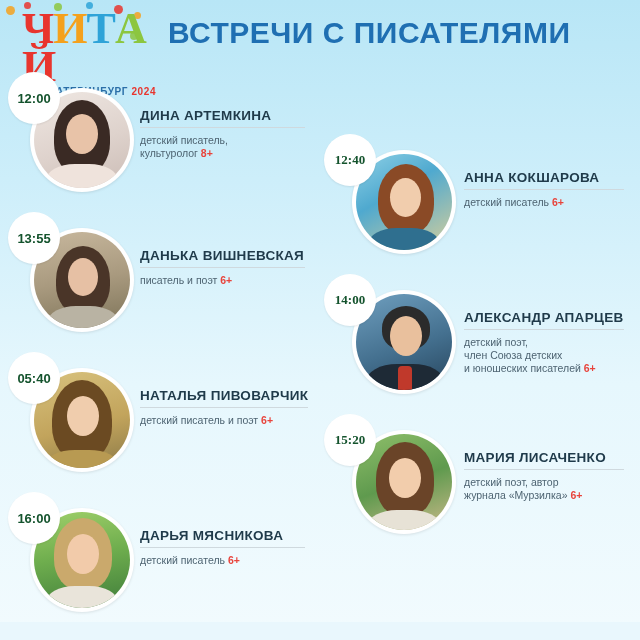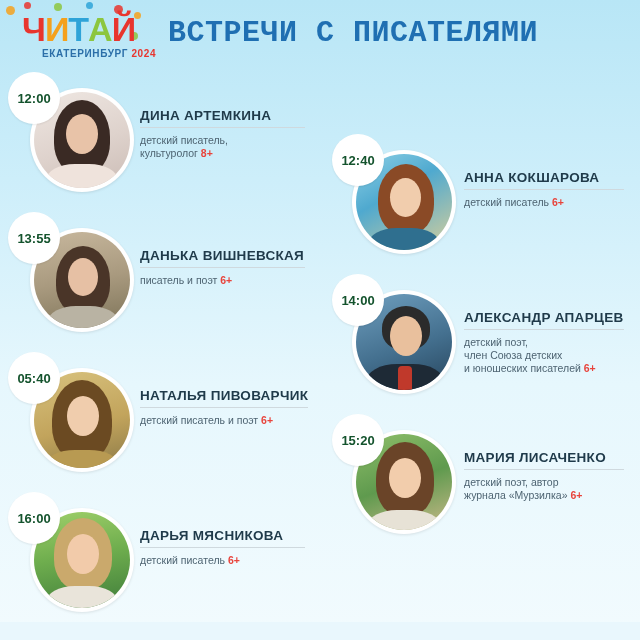--- a/index.html
+++ b/index.html
@@ -25,25 +25,25 @@
     position: relative;
     height: 78px;
   }
   .logo {
     position: absolute;
     left: 22px;
     top: 10px;
     width: 140px;
   }
   .logo-word {
-    font-size: 34px;
+    font-size: 44px;
     font-weight: bold;
     letter-spacing: -1px;
     line-height: 38px;
-    font-family: Liberation Sans, sans-serif;
+    font-family: Liberation Serif, serif;
   }
   .logo-word span { display: inline-block; }
   .l1 { color: #e8352e; }
   .l2 { color: #f4a11d; }
   .l3 { color: #2ea3d8; }
   .l4 { color: #8cc63f; }
   .l5 { color: #e8352e; }
   .logo-sub {
     margin-top: 0px;
     font-size: 10px;
@@ -67,21 +67,21 @@
     opacity: 0.85;
   }
   .title {
     position: absolute;
     left: 168px;
     top: 16px;
     font-size: 30px;
     font-weight: bold;
     color: #1f6fb2;
     letter-spacing: 0.5px;
-    font-family: Liberation Mono, monospace;
+    font-family: Liberation Sans, sans-serif;
   }
   .subtitle {
     position: absolute;
     left: 170px;
     top: 53px;
     font-size: 13px;
     color: #3a4a55;
   }
   
   .col {
@@ -152,21 +152,21 @@
     font-size: 10.5px;
     line-height: 13px;
     color: #4e6472;
   }
   .age {
     color: #e8443c;
     font-weight: bold;
   }
   
   .col-right .photo-wrap { left: 34px; }
-  .col-right .time-badge { left: 14px; }
+  .col-right .time-badge { left: 6px; font-family: Liberation Serif, serif; }
   .col-right .info { left: 146px; width: 176px; }
   .col-right .name { min-width: 160px; }
 
   
   .ph-bg { position: absolute; inset: 0; }
   .f-head {
     position: absolute;
     border-radius: 50%;
   }
   .f-hair {

